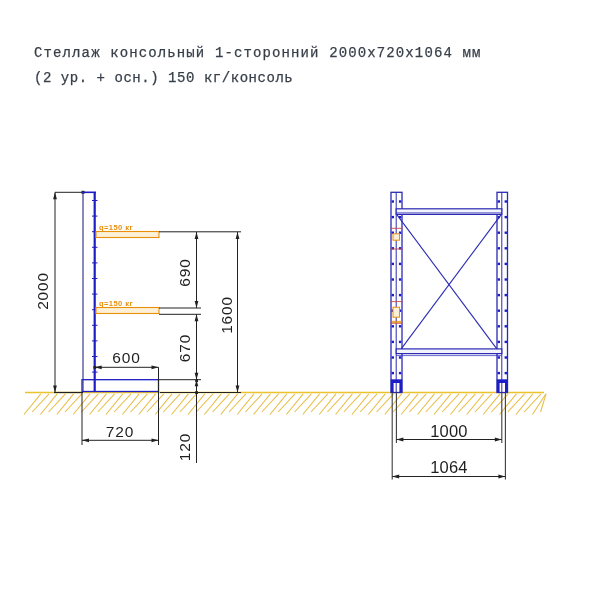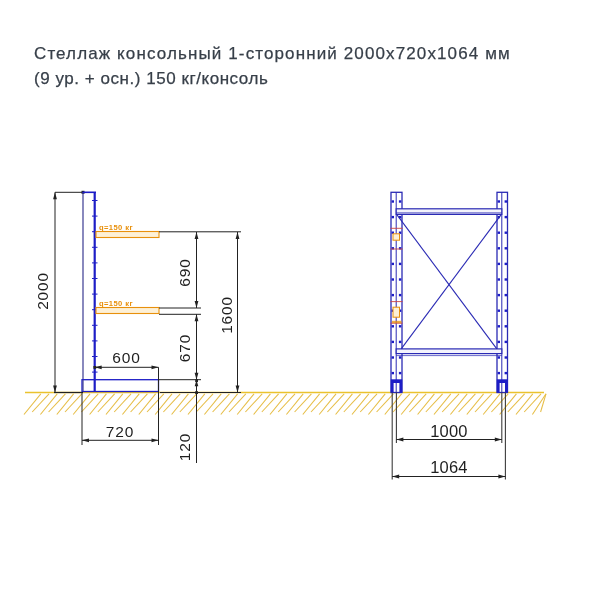--- a/index.html
+++ b/index.html
@@ -1,19 +1,19 @@
 <!DOCTYPE html>
 <html><head><meta charset="utf-8"><style>
 html,body{margin:0;padding:0;background:#fff;width:600px;height:600px;overflow:hidden;}
 body{font-family:"Liberation Sans",sans-serif;position:relative;}
-.ttl{position:absolute;left:34px;top:41px;font-size:17px;line-height:25px;color:#373f49;letter-spacing:1.12px;-webkit-text-stroke:0.25px #373f49;}
+.ttl{position:absolute;left:34px;top:41px;font-size:14px;line-height:25px;color:#373f49;letter-spacing:1.12px;font-family:Liberation Mono, monospace;-webkit-text-stroke:0.25px #373f49;}
 svg text{font-family:"Liberation Sans",sans-serif;}
 </style></head><body>
 
-<div class="ttl">Стеллаж консольный 1-сторонний 2000х720х1064 мм<br><span style="letter-spacing:0.54px">(9 ур. + осн.) 150 кг/консоль</span></div>
+<div class="ttl">Стеллаж консольный 1-сторонний 2000х720х1064 мм<br><span style="letter-spacing:0.54px">(2 ур. + осн.) 150 кг/консоль</span></div>
 <svg width="600" height="600" viewBox="0 0 600 600" style="position:absolute;left:0;top:0">
 
 <g>
 <line x1="24.0" y1="414.5" x2="40.8" y2="393.8" stroke="#e6bd45" stroke-width="1.05"></line>
 <line x1="32.2" y1="412.0" x2="49.0" y2="393.8" stroke="#e6bd45" stroke-width="1.05"></line>
 <line x1="40.4" y1="414.5" x2="57.2" y2="393.8" stroke="#e6bd45" stroke-width="1.05"></line>
 <line x1="48.6" y1="412.0" x2="65.4" y2="393.8" stroke="#e6bd45" stroke-width="1.05"></line>
 <line x1="56.8" y1="414.5" x2="73.6" y2="393.8" stroke="#e6bd45" stroke-width="1.05"></line>
 <line x1="65.0" y1="412.0" x2="81.8" y2="393.8" stroke="#e6bd45" stroke-width="1.05"></line>
 <line x1="73.2" y1="414.5" x2="90.0" y2="393.8" stroke="#e6bd45" stroke-width="1.05"></line>

